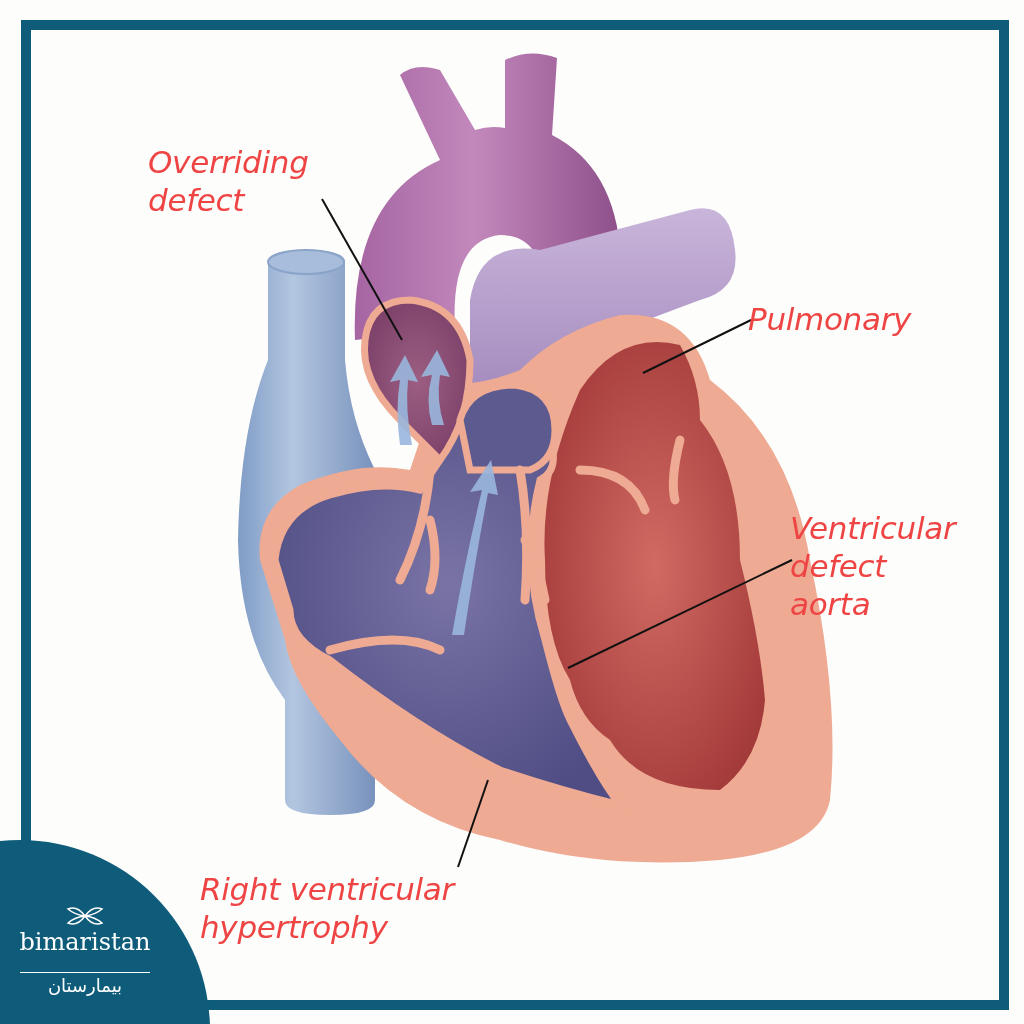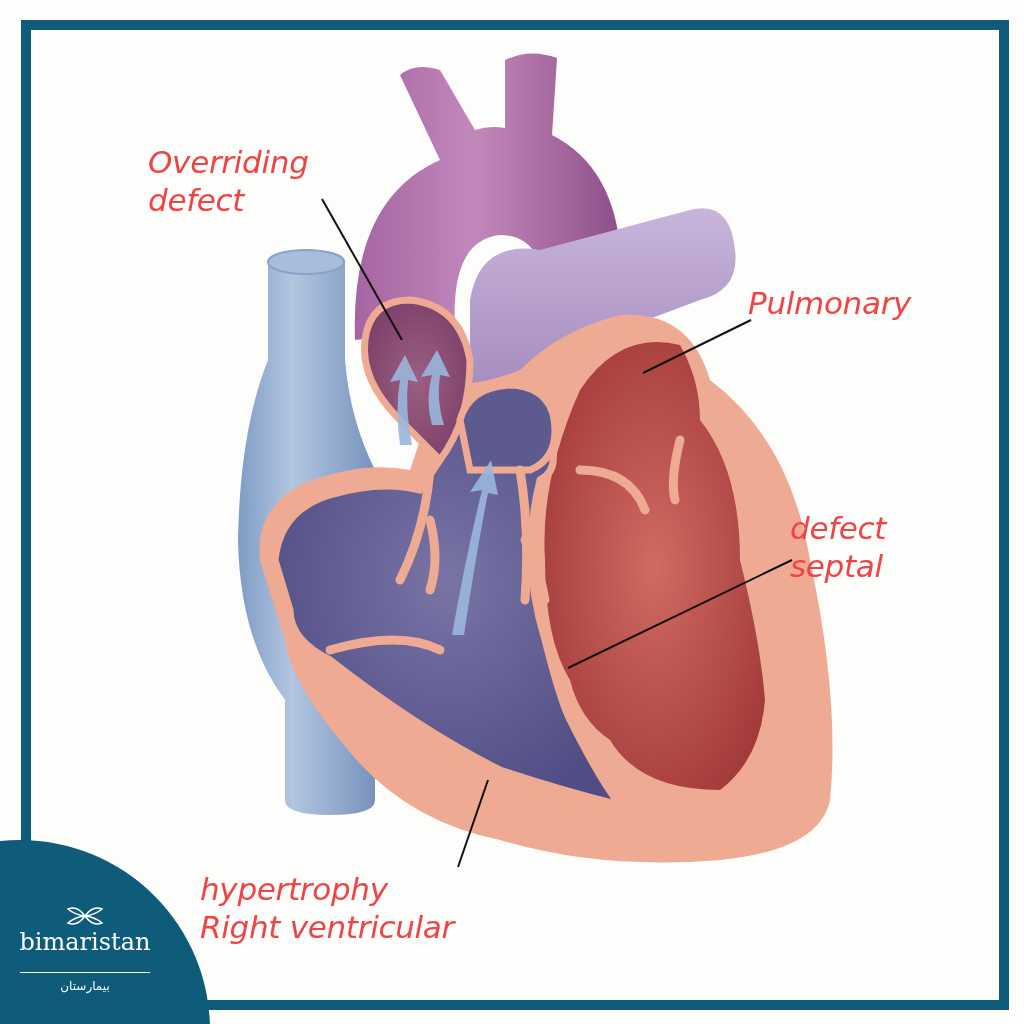--- a/index.html
+++ b/index.html
@@ -6,21 +6,21 @@
   body { width:1024px; height:1024px; position:relative; overflow:hidden; background:#ffffff; font-family:"DejaVu Sans", sans-serif; }
   .canvas { position:absolute; left:0; top:0; width:1024px; height:1024px; background:#fdfdfc; }
   .frame { position:absolute; left:21px; top:20px; width:968px; height:970px; border:10px solid #0e5c7a; box-sizing:content-box; }
   .diagram { position:absolute; left:0; top:0; width:1024px; height:1024px; }
   .label { position:absolute; color:#ef4444; font-family:"DejaVu Sans", sans-serif; font-size:31px; line-height:38px; text-align:left; letter-spacing:-0.3px;font-style:italic; }
   .label span { display:block; }
   .logo-bg { position:absolute; left:-170px; top:840px; width:380px; height:380px; border-radius:50%; background:#0e5c7a; }
   .logo { position:absolute; left:10px; top:905px; width:150px; color:#ffffff; text-align:center; }
   .logo-mark { display:block; margin:0 auto; width:40px; height:22px; }
   .logo-en { font-family:"DejaVu Serif", serif; font-size:24px; line-height:30px; border-bottom:1.5px solid #ffffff; padding-bottom:15px; display:inline-block; }
-  .logo-ar { font-family:"DejaVu Sans", sans-serif; font-size:12px; line-height:26px; letter-spacing:3px; }
+  .logo-ar { font-family:"DejaVu Sans", sans-serif; font-size:18px; line-height:26px; letter-spacing:3px; }
 </style>
 </head>
 <body>
 
 <div class="canvas">
   <div class="frame"></div>
 
   <svg class="diagram" viewBox="0 0 1024 1024">
     <defs>
       <linearGradient id="gAorta" x1="0" y1="0" x2="1" y2="0">
@@ -97,30 +97,31 @@
       <line x1="751" y1="320" x2="643" y2="373"></line>
       <line x1="792" y1="560" x2="568" y2="668"></line>
       <line x1="488" y1="780" x2="458" y2="867"></line>
     </g>
   </svg>
 
   <div class="label" style="left:148px; top:143px; width:190px;">
     <span>Overriding</span>
     <span>defect</span>
   </div>
-  <div class="label" style="left:748px; top:284px; width:200px;">
+  <div class="label" style="left:748px; top:300px; width:200px;">
     <span>Pulmonary</span>
   </div>
   <div class="label" style="left:790px; top:509px; width:200px;">
+    <span>Ventricular</span>
     <span>defect</span>
-    <span>septal</span>
+    <span>aorta</span>
   </div>
   <div class="label" style="left:200px; top:870px; width:300px;">
+    <span>Right ventricular</span>
     <span>hypertrophy</span>
-    <span>Right ventricular</span>
   </div>
 
   <div class="logo-bg"></div>
   <div class="logo">
     <svg class="logo-mark" viewBox="0 0 40 22">
       <path d="M3 4 Q12 0 20 11 Q28 0 37 4 Q30 10 20 11 Q10 12 3 18 Q12 22 20 11 Q28 22 37 18 Q30 12 20 11 Q10 10 3 4 Z" fill="none" stroke="#fff" stroke-width="1.5"></path>
     </svg>
     <div class="logo-en">bimaristan</div>
     <div class="logo-ar">بيمارستان</div>
   </div>

